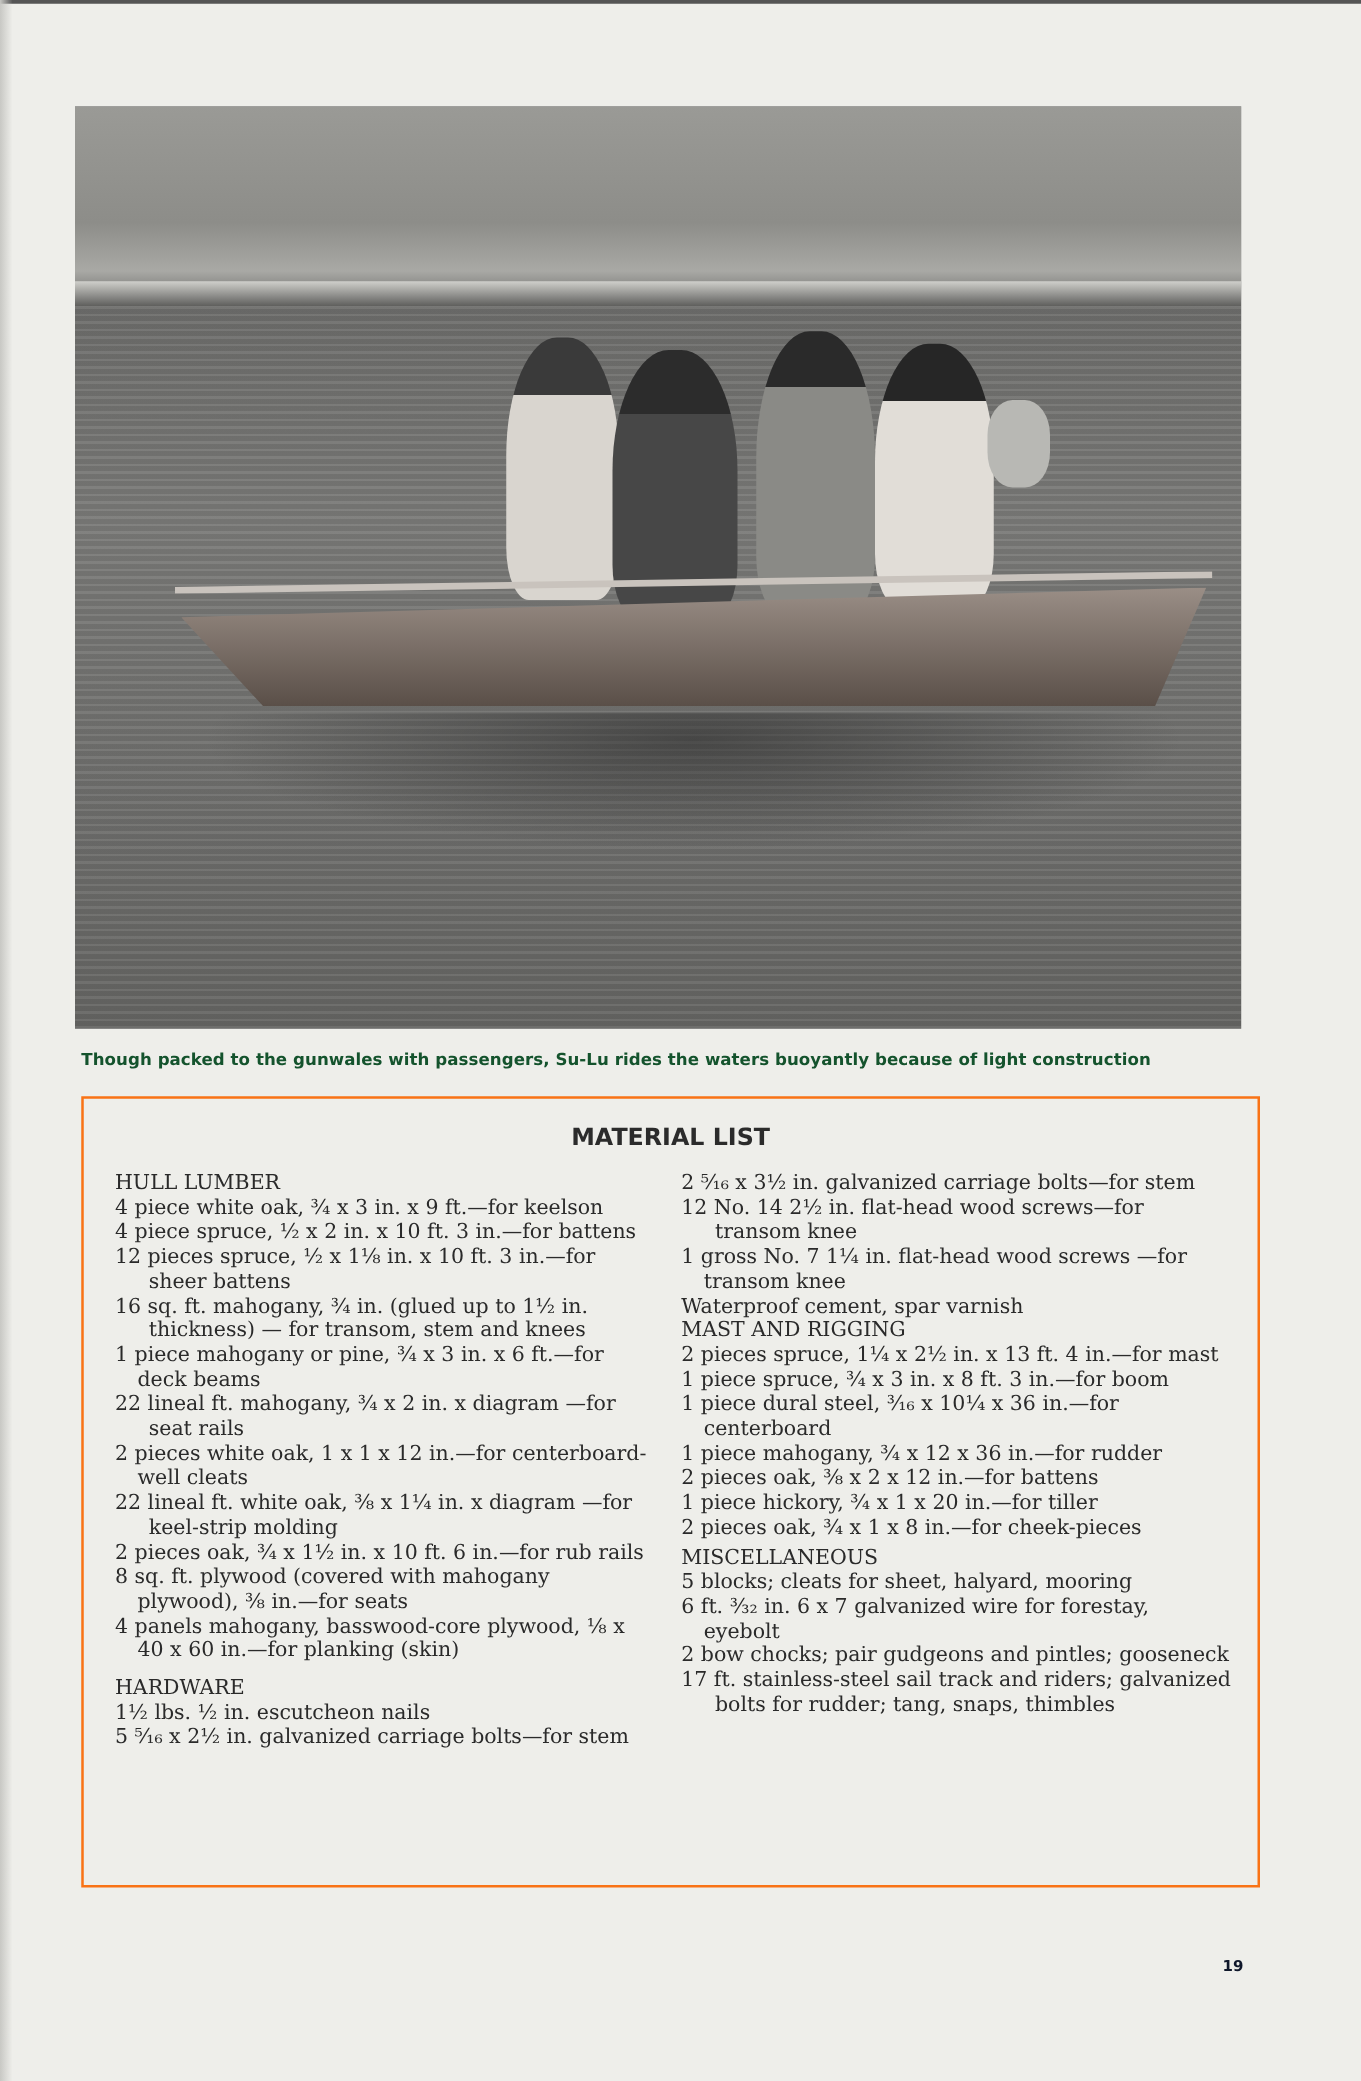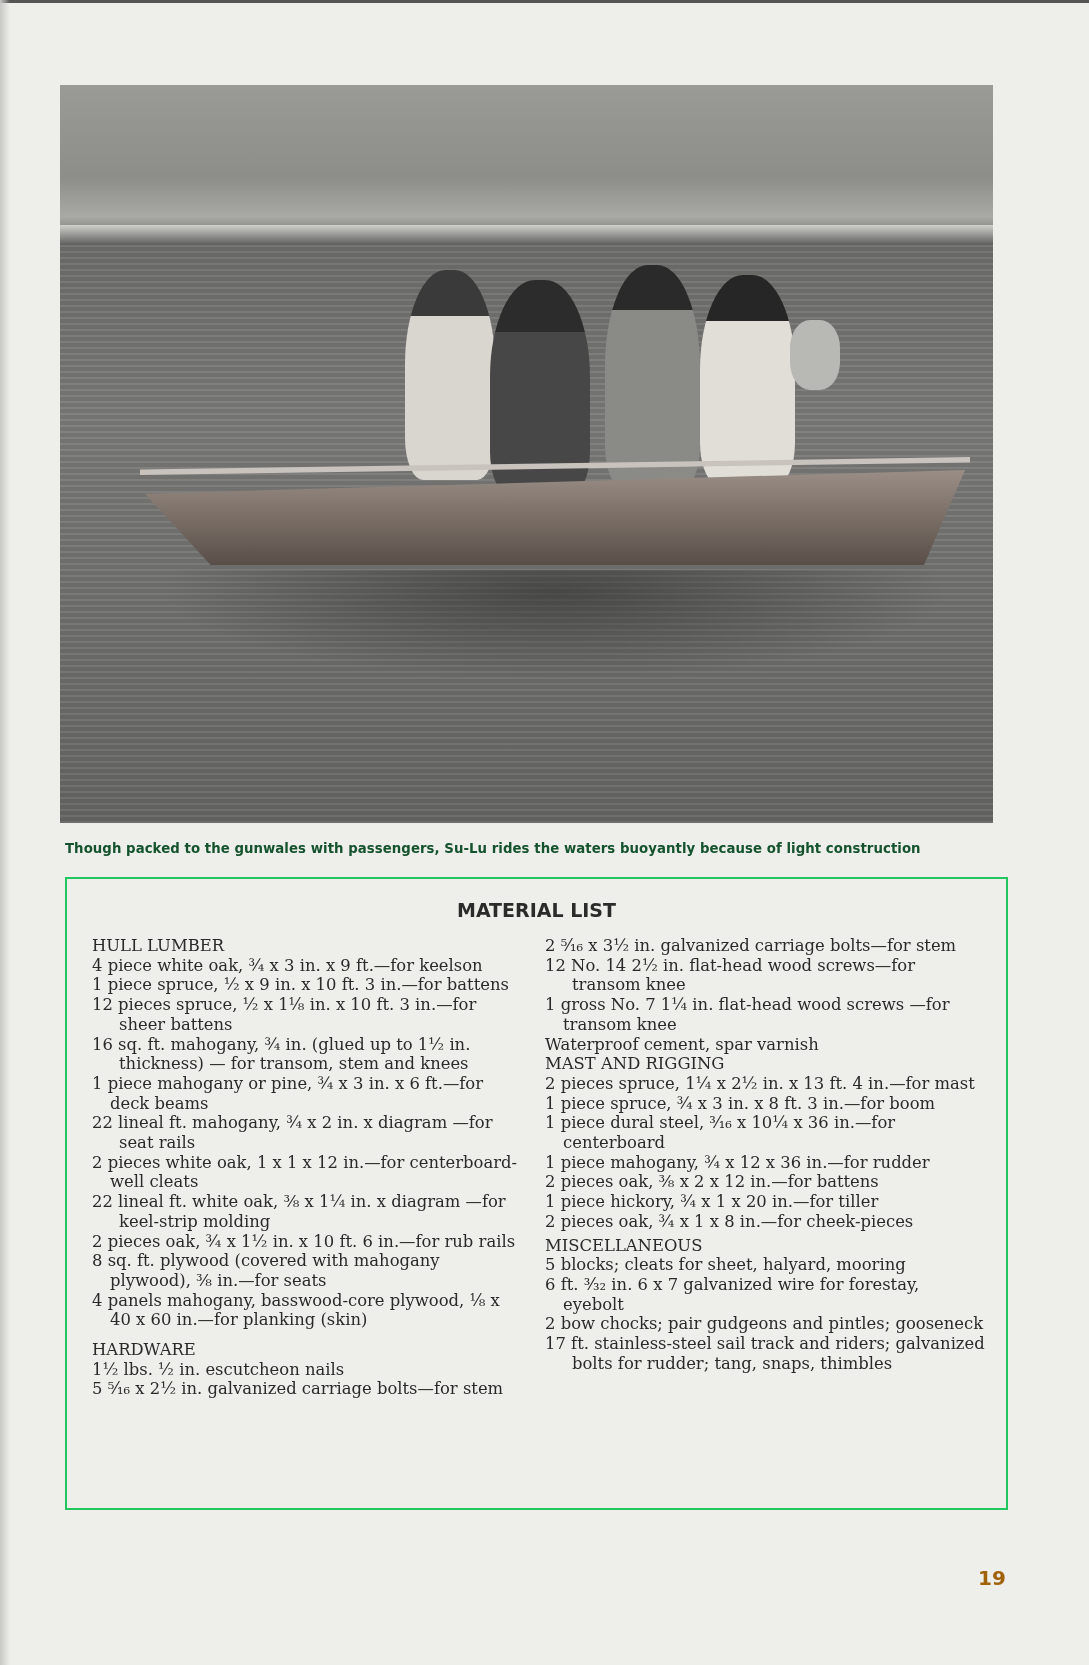--- a/index.html
+++ b/index.html
@@ -37,36 +37,36 @@
   .p4 { left:640px; top:190px; width:95px; height:210px; background:linear-gradient(#262626 0 22%, #e1ddd7 22% 100%); }
   .motor { position:absolute; left:730px; top:235px; width:50px; height:70px; background:#b8b8b4; border-radius:40%; }
 
   .caption {
     position:absolute; left:65px; top:841px; width:940px;
     font-family:"DejaVu Sans", sans-serif; font-weight:bold; font-size:13.3px;
     color:#14532d; white-space:nowrap; letter-spacing:0.05px;
   }
   .box {
     position:absolute; left:65px; top:877px; width:943px; height:633px;
-    border:2px solid #22c55e; box-sizing:border-box;
+    border:2px solid #f97316; box-sizing:border-box;
   }
   .box-title {
     position:absolute; left:0; width:100%; top:20px; text-align:center;
     font-family:"DejaVu Sans", sans-serif; font-weight:bold; font-size:19px; color:#2b2b2b;
   }
   .col { position:absolute; top:57px; font-size:16.4px; line-height:19.7px; }
   .col.left { left:25px; width:430px; }
   .col.right { left:478px; width:440px; }
   .sec { text-align:left; }
   .item { position:relative; padding-left:18px; text-indent:-18px; }
   .item.wide { padding-left:27px; text-indent:-27px; }
   .item.flat { padding-left:0; text-indent:0; }
   .pagenum {
     position:absolute; left:978px; top:1566px;
-    font-family:"DejaVu Sans", sans-serif; font-weight:bold; font-size:20px; color:#a16207;
+    font-family:"DejaVu Sans", sans-serif; font-weight:bold; font-size:12px; color:#0f172a;
   }
 </style>
 </head>
 <body>
 
 <div class="topline"></div>
 <div class="leftshadow"></div>
 
 <div class="photo" title="Four passengers seated in a small plywood boat with an outboard motor on calm water">
   <div class="shore"></div>
@@ -83,21 +83,21 @@
 </div>
 
 <div class="caption">Though packed to the gunwales with passengers, Su-Lu rides the waters buoyantly because of light construction</div>
 
 <div class="box">
   <div class="box-title">MATERIAL LIST</div>
 
   <div class="col left">
     <div class="sec">HULL LUMBER</div>
     <div class="item">4 piece white oak, ¾ x 3 in. x 9 ft.—for keelson</div>
-    <div class="item">1 piece spruce, ½ x 9 in. x 10 ft. 3 in.—for battens</div>
+    <div class="item">4 piece spruce, ½ x 2 in. x 10 ft. 3 in.—for battens</div>
     <div class="item wide">12 pieces spruce, ½ x 1⅛ in. x 10 ft. 3 in.—for sheer battens</div>
     <div class="item wide">16 sq. ft. mahogany, ¾ in. (glued up to 1½ in. thickness) — for transom, stem and knees</div>
     <div class="item">1 piece mahogany or pine, ¾ x 3 in. x 6 ft.—for deck beams</div>
     <div class="item wide">22 lineal ft. mahogany, ¾ x 2 in. x diagram —for seat rails</div>
     <div class="item">2 pieces white oak, 1 x 1 x 12 in.—for centerboard-well cleats</div>
     <div class="item wide">22 lineal ft. white oak, ⅜ x 1¼ in. x diagram —for keel-strip molding</div>
     <div class="item">2 pieces oak, ¾ x 1½ in. x 10 ft. 6 in.—for rub rails</div>
     <div class="item">8 sq. ft. plywood (covered with mahogany plywood), ⅜ in.—for seats</div>
     <div class="item">4 panels mahogany, basswood-core plywood, ⅛ x 40 x 60 in.—for planking (skin)</div>
     <div class="sec" style="margin-top:10px">HARDWARE</div>

